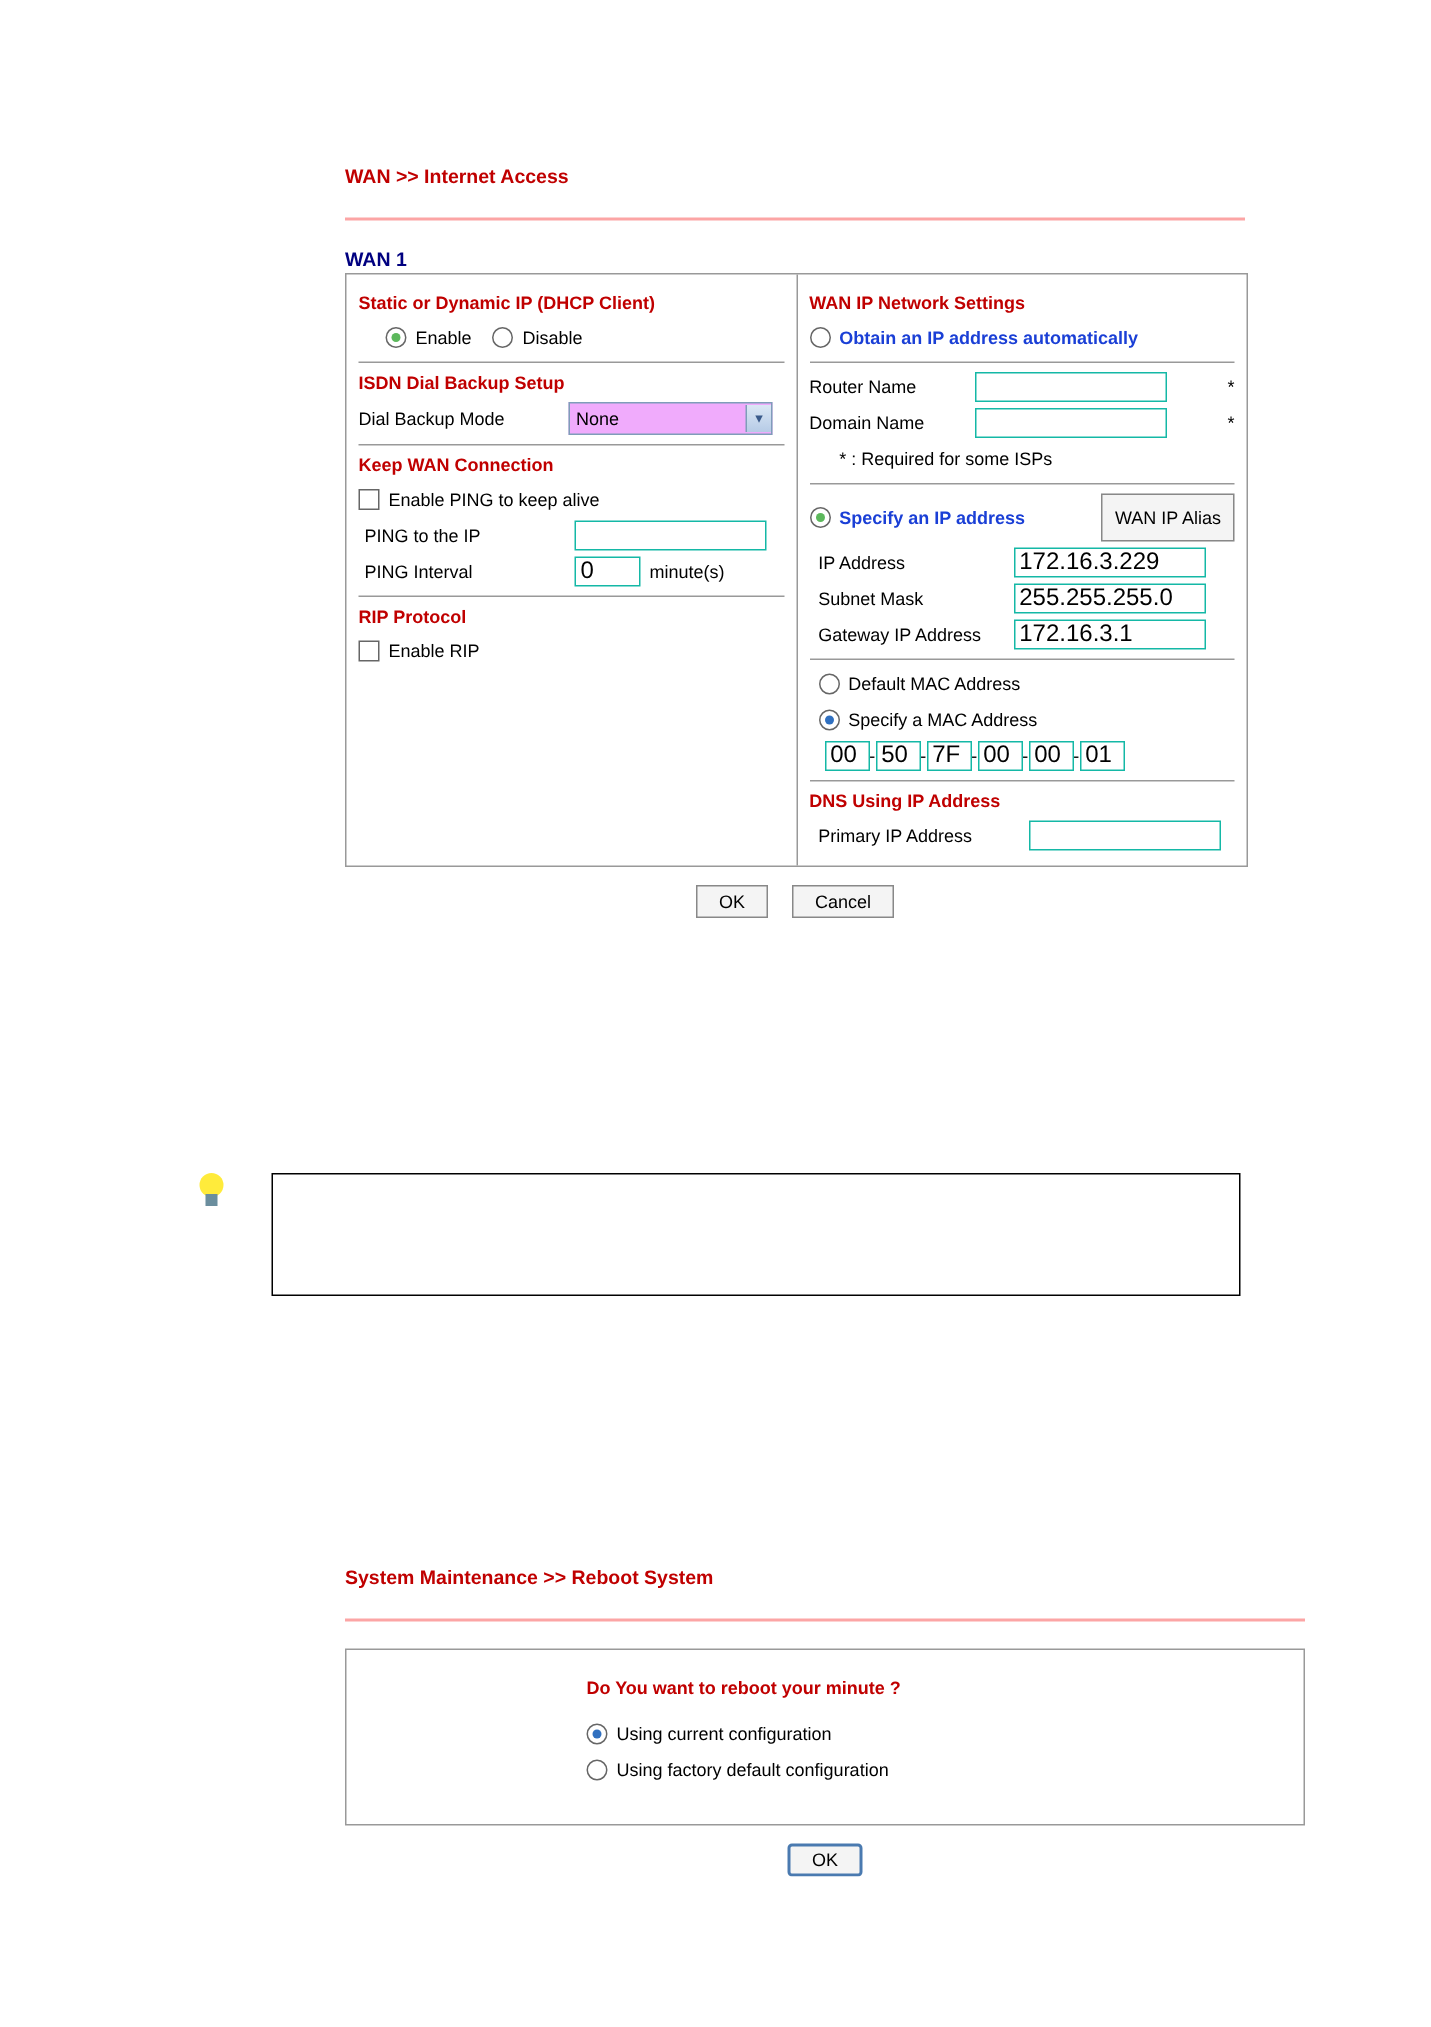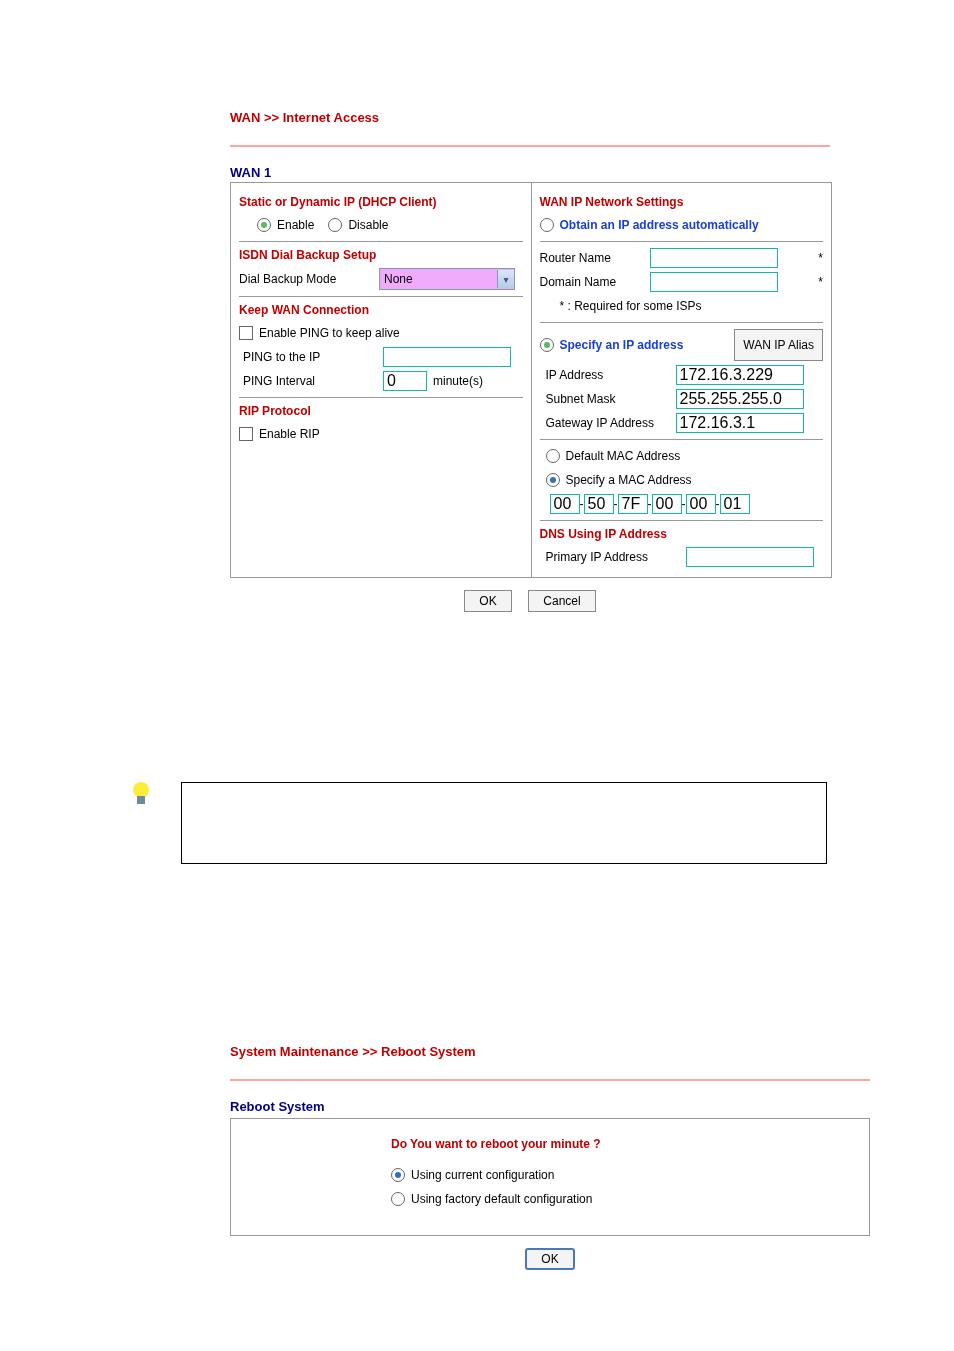--- a/index.html
+++ b/index.html
@@ -202,21 +202,20 @@
   <div class="tip-area">
     <div class="bulb">
       <div class="bulb-top"></div>
       <div class="bulb-base"></div>
     </div>
     <div class="tip-box"></div>
   </div>
 
   <div class="reboot-container">
     <div class="breadcrumb" style="width:640px;">System Maintenance &gt;&gt; Reboot System</div>
-    <div class="panel-title" style="margin-bottom:4px;">Reboot System</div>
     <div class="reboot-panel">
       <div style="color:#c00000;font-weight:bold;margin-bottom:14px;">Do You want to reboot your minute ?</div>
       <div class="row">
         <span class="radio selblue"></span>
         <span>Using current configuration</span>
       </div>
       <div class="row">
         <span class="radio"></span>
         <span>Using factory default configuration</span>
       </div>

